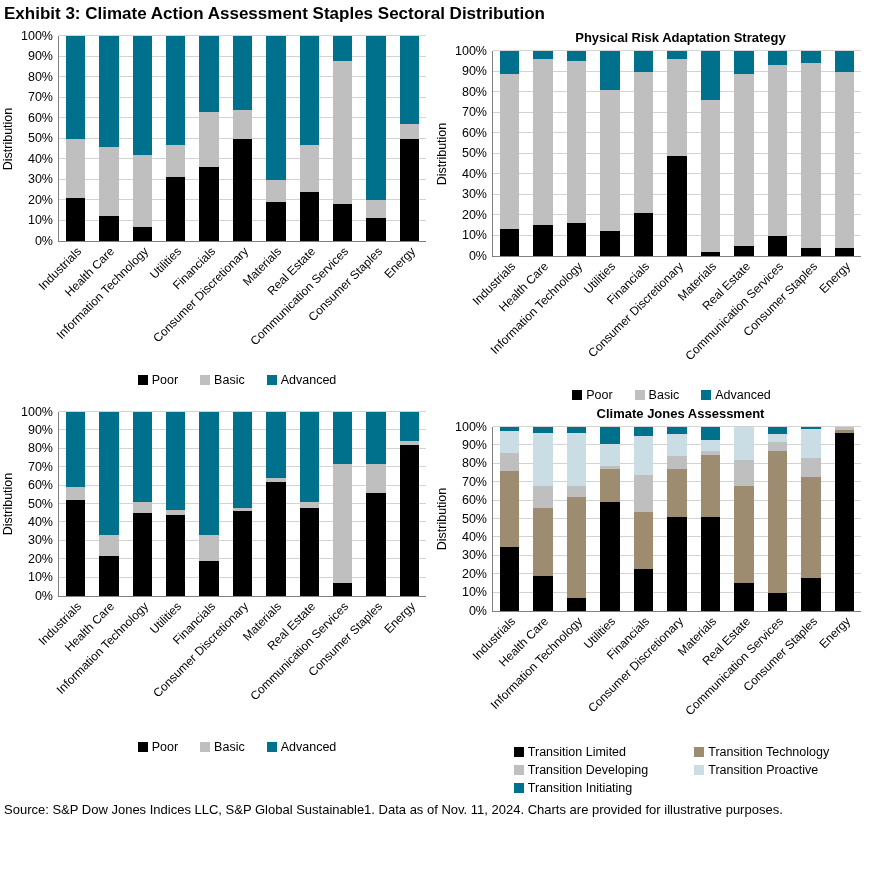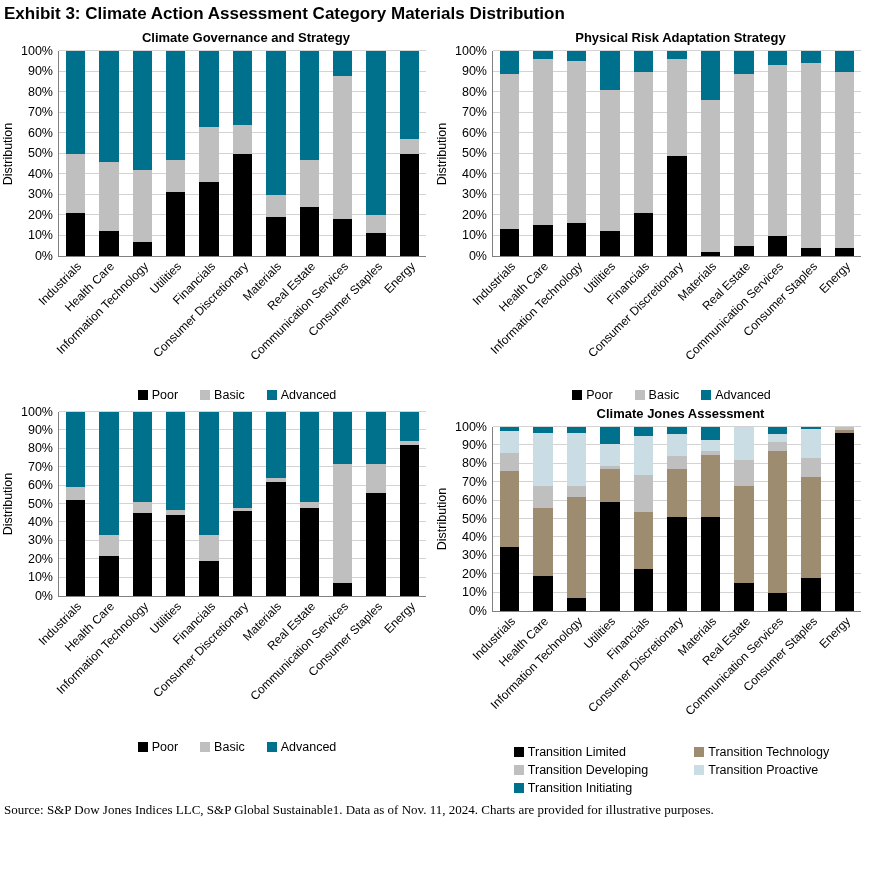--- a/index.html
+++ b/index.html
@@ -31,31 +31,30 @@
   .x-labels span{
     position:absolute;top:4px;font-size:12px;white-space:nowrap;
     transform:translateX(-100%) rotate(-45deg);transform-origin:100% 0;line-height:1;
   }
   .legend{display:flex;justify-content:center;gap:22px;font-size:12.5px;margin-top:14px;margin-left:40px;}
   .row-bottom .legend{margin-top:20px;}
   .legend.cols2{display:grid;grid-template-columns:auto auto;column-gap:46px;row-gap:4px;
                 justify-content:center;margin-top:10px;}
   .legend-item{display:flex;align-items:center;gap:4px;}
   .legend-swatch{width:10px;height:10px;flex:0 0 auto;}
-  .source-note{font-size:13px;line-height:1.35;padding:6px 11px 0 4px;max-width:860px;font-family:Liberation Serif, serif;}
+  .source-note{font-size:13px;line-height:1.35;padding:6px 11px 0 4px;max-width:860px;}
 </style>
 </head>
 <body>
 
-<div class="page-title">Exhibit 3: Climate Action Assessment Category Materials Distribution</div>
+<div class="page-title">Exhibit 3: Climate Action Assessment Staples Sectoral Distribution</div>
 
 <div class="charts-grid">
 
   <div class="chart row-top">
-    <div class="chart-title">Climate Governance and Strategy</div>
     <div class="chart-body">
       <div class="y-axis-label">
           <span>Distribution</span>
         </div>
       <div class="y-ticks">
           <span style="bottom: 0%;">0%</span>
           <span style="bottom: 10%;">10%</span>
           <span style="bottom: 20%;">20%</span>
           <span style="bottom: 30%;">30%</span>
           <span style="bottom: 40%;">40%</span>

